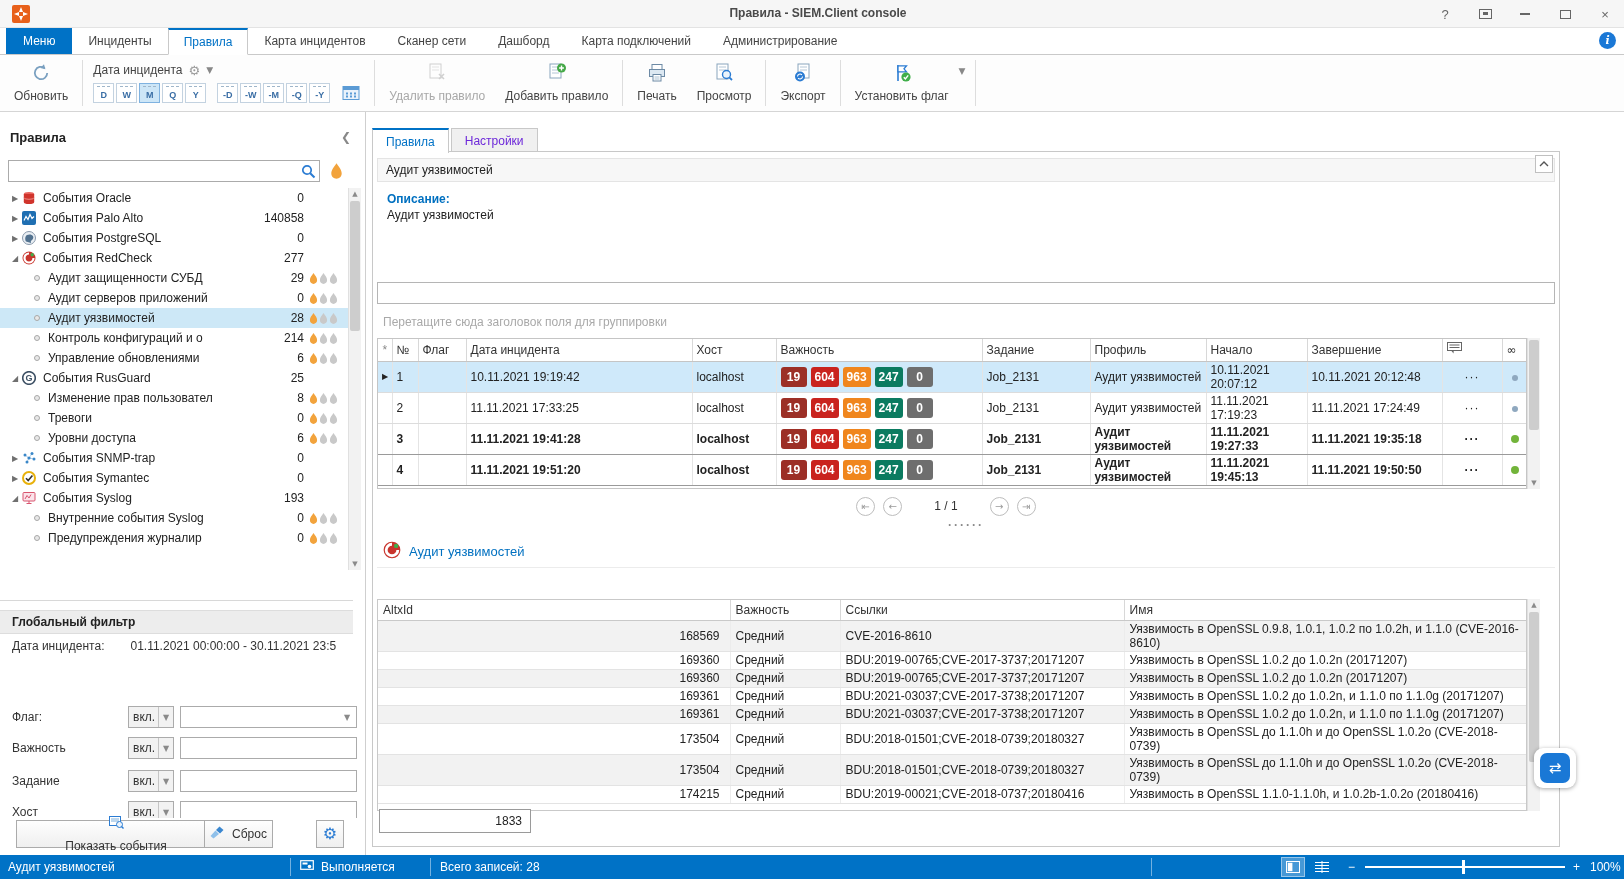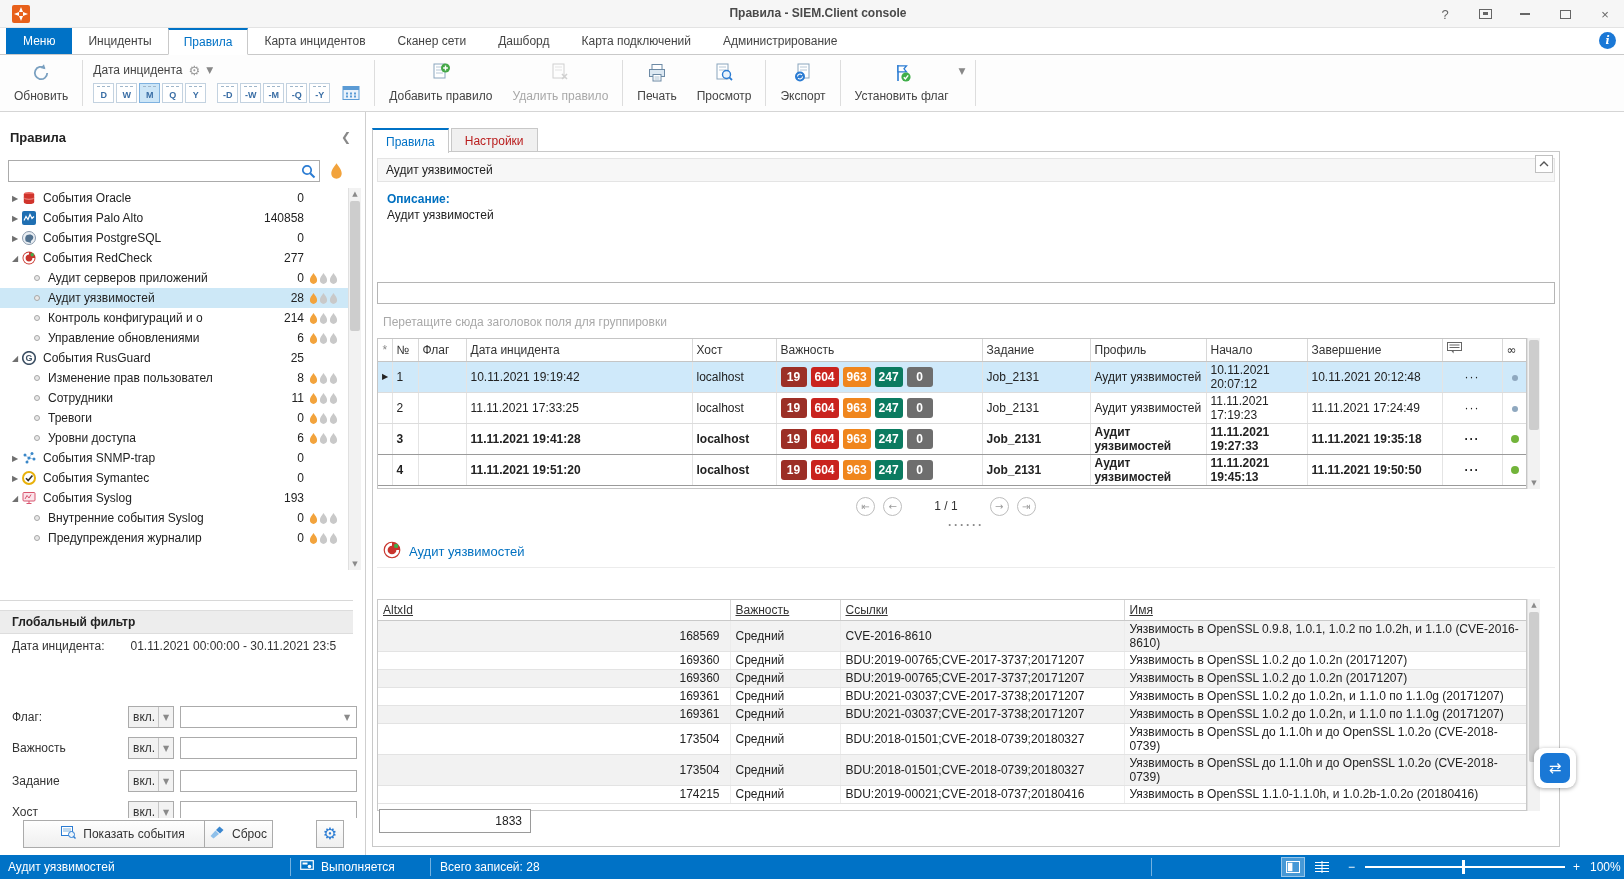--- a/index.html
+++ b/index.html
@@ -72,21 +72,21 @@
   .fmode .mtxt { flex:1; padding-left:4px; color:#333; }
   .fmode .mdrop { width:15px; height:100%; border-left:1px solid #c5c5c5; color:#8a8a8a; font-size:8px; display:flex; align-items:center; justify-content:center; font-family:"DejaVu Sans",sans-serif; }
   .finput { position:absolute; left:180px; top:0; right:0; height:22px; border:1px solid #ababab; background:#fff; }
   .finput .fdrop { position:absolute; right:1px; top:1px; bottom:1px; width:16px; color:#8a8a8a; font-size:8px; display:flex; align-items:center; justify-content:center; font-family:"DejaVu Sans",sans-serif; }
   .sb-buttons { position:absolute; left:8px; top:708px; right:8px; height:28px; }
   .sbtn { position:absolute; height:28px; border:1px solid #ababab; background:linear-gradient(#fefefe,#efefef); display:flex; align-items:center; justify-content:center; gap:7px; cursor:pointer; color:#333; }
   .gear-btn { position:absolute; left:308px; top:0; width:28px; height:28px; border:1px solid #ababab; background:linear-gradient(#fefefe,#efefef); color:#2b7cd3; font-size:16px; text-align:center; line-height:26px; cursor:pointer; font-family:"DejaVu Sans",sans-serif; }
 
   
   .main-tabs { position:absolute; left:372px; top:128px; height:24px; display:flex; }
-  .mtab { padding:0 13px; display:flex; align-items:center; border:1px solid #c8c8c8; border-bottom:none; background:#f0f0f0; color:#b91c1c; cursor:pointer; margin-right:2px; }
+  .mtab { padding:0 13px; display:flex; align-items:center; border:1px solid #c8c8c8; border-bottom:none; background:#f0f0f0; color:#6d28d9; cursor:pointer; margin-right:2px; }
   .mtab.active { background:#fff; color:#0072C6; border-top:2px solid #0072C6; position:relative; z-index:3; height:25px; }
   .main-panel { position:absolute; left:372px; top:151px; width:1188px; height:696px; border:1px solid #c8c8c8; background:#fff; z-index:2; }
   .rule-hdr { position:absolute; left:4px; right:4px; top:6px; height:24px; background:#f7f7f7; border:1px solid #e4e4e4; display:flex; align-items:center; padding:0 8px; color:#222; }
   .collapse-btn { position:absolute; right:6px; top:3px; width:18px; height:18px; border:1px solid #c0c0c0; background:#fff; display:flex; align-items:center; justify-content:center; cursor:pointer; }
   .desc-label { position:absolute; left:14px; top:40px; color:#0070C0; font-weight:bold;text-align:right; }
   .desc-text { position:absolute; left:14px; top:56px; color:#222; }
   .filter-line { position:absolute; left:4px; right:4px; top:130px; height:22px; border:1px solid #b5b5b5; }
   .filter-line input { width:100%; height:100%; border:none; outline:none; font-family:inherit; padding:0 4px; }
   .group-hint { position:absolute; left:10px; top:163px; color:#a9a9a9; }
   .grid-wrap { position:absolute; left:4px; top:186px; width:1150px; height:151px; overflow:hidden; border:1px solid #c5c5c5; }
@@ -102,21 +102,21 @@
   .dot.muted { width:6px; height:6px; background:#8fa8bf; }
   .dot.green { width:8px; height:8px; background:#72b43a; }
   .pager { position:absolute; left:0; right:40px; top:340px; height:28px; display:flex; align-items:center; justify-content:center; gap:8px; }
   .pbtn { width:19px; height:19px; border:1px solid #bdbdbd; border-radius:50%; color:#9a9a9a; display:flex; align-items:center; justify-content:center; font-size:10px; cursor:pointer; font-family:"DejaVu Sans",sans-serif; }
   .pager .plabel { margin:0 24px; color:#333; }
   .splitter { position:absolute; left:0; right:0; top:368px; height:14px; text-align:center; color:#8a8a8a; letter-spacing:2px; font-weight:bold; line-height:10px; cursor:row-resize; }
   .details-hdr { position:absolute; left:4px; right:4px; top:384px; height:32px; border-bottom:1px solid #ececec; display:flex; align-items:center; gap:8px; padding:0 6px; }
   .details-hdr .dtitle { color:#0070C0; font-size:13px; }
   .dgrid-wrap { position:absolute; left:4px; top:447px; width:1150px; height:212px; overflow:hidden; border:1px solid #c9c9c9; }
   table.dgrid { border-collapse:collapse; table-layout:fixed; width:1150px; }
-  table.dgrid th { font-weight:normal; text-align:left; color:#333; border-right:1px solid #d8d8d8; border-bottom:1px solid #c9c9c9; height:20px; padding:0 5px; white-space:nowrap;text-decoration:underline; }
+  table.dgrid th { font-weight:normal; text-align:left; color:#333; border-right:1px solid #d8d8d8; border-bottom:1px solid #c9c9c9; height:20px; padding:0 5px; white-space:nowrap; }
   table.dgrid td { border-right:1px solid #ececec; border-bottom:1px solid #e3e3e3; padding:1px 5px; color:#222; line-height:14px; height:18px; overflow:hidden; }
   table.dgrid tr.alt td { background:#f2f2f2; }
   table.dgrid td.num { text-align:right; padding-right:10px; }
   .dfooter { position:absolute; left:6px; top:657px; width:152px; height:24px; border:1px solid #9a9a9a; background:#fff; text-align:right; line-height:22px; padding-right:8px; color:#222; }
 
   
   .statusbar { position:absolute; left:0; bottom:0; right:0; height:24px; background:#0072C6; color:#fff; }
   .statusbar .seg { position:absolute; top:0; height:24px; display:flex; align-items:center; gap:7px; }
   .statusbar .vsep { position:absolute; top:3px; height:18px; width:1px; background:rgba(255,255,255,.45); }
   .zoom-track { position:absolute; top:11px; height:2px; background:#fff; }
@@ -205,40 +205,40 @@
               <rect x="12" y="8.5" width="2" height="2"></rect>
               <rect x="4" y="11.5" width="2" height="2"></rect>
               <rect x="8" y="11.5" width="2" height="2"></rect>
               <rect x="12" y="11.5" width="2" height="2"></rect>
             </g>
           </svg>
         </span>
       </div>
   </div>
   <div class="tsep"></div>
+  <div class="tbtn disabled">
+    <span><svg width="20" height="20" viewBox="0 0 20 20">
+          <rect x="3" y="1" width="11" height="14" fill="#fff" stroke="#9a9a9a"></rect>
+          <line x1="5" y1="4" x2="12" y2="4" stroke="#c4c4c4"></line>
+          <line x1="5" y1="7" x2="12" y2="7" stroke="#c4c4c4"></line>
+          <path d="M12 11 l5 5 M17 11 l-5 5" stroke="#9a9a9a" stroke-width="1.6"></path>
+        </svg></span>
+    <span class="tlabel">Удалить правило</span>
+  </div>
   <div class="tbtn">
     <span><svg width="20" height="20" viewBox="0 0 20 20">
           <rect x="3" y="1" width="11" height="14" fill="#fff" stroke="#8aa5bd"></rect>
           <line x1="5" y1="4" x2="12" y2="4" stroke="#b4c6d6"></line>
           <line x1="5" y1="7" x2="12" y2="7" stroke="#b4c6d6"></line>
           <line x1="5" y1="10" x2="12" y2="10" stroke="#b4c6d6"></line>
           <circle cx="14.5" cy="5" r="4.5" fill="#45a847"></circle>
           <path d="M14.5 2.6v4.8M12.1 5h4.8" stroke="#fff" stroke-width="1.4"></path>
         </svg></span>
     <span class="tlabel">Добавить правило</span>
   </div>
-  <div class="tbtn disabled">
-    <span><svg width="20" height="20" viewBox="0 0 20 20">
-          <rect x="3" y="1" width="11" height="14" fill="#fff" stroke="#9a9a9a"></rect>
-          <line x1="5" y1="4" x2="12" y2="4" stroke="#c4c4c4"></line>
-          <line x1="5" y1="7" x2="12" y2="7" stroke="#c4c4c4"></line>
-          <path d="M12 11 l5 5 M17 11 l-5 5" stroke="#9a9a9a" stroke-width="1.6"></path>
-        </svg></span>
-    <span class="tlabel">Удалить правило</span>
-  </div>
   <div class="tsep"></div>
   <div class="tbtn">
     <span><svg width="20" height="20" viewBox="0 0 20 20">
           <rect x="5" y="1.5" width="10" height="5" fill="#fff" stroke="#6d8aa5"></rect>
           <rect x="2.5" y="6.5" width="15" height="7" fill="#dce8f2" stroke="#6d8aa5"></rect>
           <rect x="6" y="11.5" width="8" height="6.5" fill="#fff" stroke="#6d8aa5"></rect>
           <line x1="7.5" y1="14" x2="12.5" y2="14" stroke="#a9bfd2"></line>
           <line x1="7.5" y1="16" x2="12.5" y2="16" stroke="#a9bfd2"></line>
         </svg></span>
     <span class="tlabel">Печать</span>
@@ -332,20 +332,36 @@
             <circle cx="7" cy="7" r="6.5" fill="#c8342c"></circle>
             <path d="M7 2.5A4.5 4.5 0 1 0 11.5 7" fill="none" stroke="#fff" stroke-width="2.2"></path>
             <circle cx="10.2" cy="3.8" r="1.7" fill="#3fae49"></circle>
           </svg></span>
         <span class="tlbl">События RedCheck</span>
         <span class="tcount">277</span>
         <span class="tflames"></span>
       </div>
       <div class="trow">
         <span class="bullet"></span>
+        <span class="tlbl">Аудит защищенности СУБД</span>
+        <span class="tcount">29</span>
+        <span class="tflames">
+          <svg width="9" height="11" viewBox="0 0 10 12">
+            <path d="M5 0 C7 3 9 5 9 8 C9 10.2 7.2 12 5 12 C2.8 12 1 10.2 1 8 C1 5 3 3 5 0 Z" fill="#f2a33c"></path>
+          </svg>
+          <svg width="9" height="11" viewBox="0 0 10 12">
+            <path d="M5 0 C7 3 9 5 9 8 C9 10.2 7.2 12 5 12 C2.8 12 1 10.2 1 8 C1 5 3 3 5 0 Z" fill="#c9c9c9"></path>
+          </svg>
+          <svg width="9" height="11" viewBox="0 0 10 12">
+            <path d="M5 0 C7 3 9 5 9 8 C9 10.2 7.2 12 5 12 C2.8 12 1 10.2 1 8 C1 5 3 3 5 0 Z" fill="#c9c9c9"></path>
+          </svg>
+        </span>
+      </div>
+      <div class="trow">
+        <span class="bullet"></span>
         <span class="tlbl">Аудит серверов приложений</span>
         <span class="tcount">0</span>
         <span class="tflames">
           <svg width="9" height="11" viewBox="0 0 10 12">
             <path d="M5 0 C7 3 9 5 9 8 C9 10.2 7.2 12 5 12 C2.8 12 1 10.2 1 8 C1 5 3 3 5 0 Z" fill="#f2a33c"></path>
           </svg>
           <svg width="9" height="11" viewBox="0 0 10 12">
             <path d="M5 0 C7 3 9 5 9 8 C9 10.2 7.2 12 5 12 C2.8 12 1 10.2 1 8 C1 5 3 3 5 0 Z" fill="#c9c9c9"></path>
           </svg>
           <svg width="9" height="11" viewBox="0 0 10 12">
@@ -408,36 +424,20 @@
             <text x="7" y="10.2" text-anchor="middle" font-size="9" font-weight="bold" fill="#3c4f63" font-family="sans-serif">G</text>
           </svg></span>
         <span class="tlbl">События RusGuard</span>
         <span class="tcount">25</span>
         <span class="tflames"></span>
       </div>
       <div class="trow">
         <span class="bullet"></span>
         <span class="tlbl">Изменение прав пользовател</span>
         <span class="tcount">8</span>
-        <span class="tflames">
-          <svg width="9" height="11" viewBox="0 0 10 12">
-            <path d="M5 0 C7 3 9 5 9 8 C9 10.2 7.2 12 5 12 C2.8 12 1 10.2 1 8 C1 5 3 3 5 0 Z" fill="#f2a33c"></path>
-          </svg>
-          <svg width="9" height="11" viewBox="0 0 10 12">
-            <path d="M5 0 C7 3 9 5 9 8 C9 10.2 7.2 12 5 12 C2.8 12 1 10.2 1 8 C1 5 3 3 5 0 Z" fill="#c9c9c9"></path>
-          </svg>
-          <svg width="9" height="11" viewBox="0 0 10 12">
-            <path d="M5 0 C7 3 9 5 9 8 C9 10.2 7.2 12 5 12 C2.8 12 1 10.2 1 8 C1 5 3 3 5 0 Z" fill="#c9c9c9"></path>
-          </svg>
-        </span>
-      </div>
-      <div class="trow">
-        <span class="bullet"></span>
-        <span class="tlbl">Сотрудники</span>
-        <span class="tcount">11</span>
         <span class="tflames">
           <svg width="9" height="11" viewBox="0 0 10 12">
             <path d="M5 0 C7 3 9 5 9 8 C9 10.2 7.2 12 5 12 C2.8 12 1 10.2 1 8 C1 5 3 3 5 0 Z" fill="#f2a33c"></path>
           </svg>
           <svg width="9" height="11" viewBox="0 0 10 12">
             <path d="M5 0 C7 3 9 5 9 8 C9 10.2 7.2 12 5 12 C2.8 12 1 10.2 1 8 C1 5 3 3 5 0 Z" fill="#c9c9c9"></path>
           </svg>
           <svg width="9" height="11" viewBox="0 0 10 12">
             <path d="M5 0 C7 3 9 5 9 8 C9 10.2 7.2 12 5 12 C2.8 12 1 10.2 1 8 C1 5 3 3 5 0 Z" fill="#c9c9c9"></path>
           </svg>
@@ -591,21 +591,21 @@
       <div class="frow" style="top: 101px;">
         <span class="flbl">Хост</span>
         <span class="fmode">
           <span class="mtxt">вкл.</span>
           <span class="mdrop">▼</span>
         </span>
         <span class="finput"></span>
       </div>
     </div>
   <div class="sb-buttons">
-    <div class="sbtn" style="left:15px; width:200px;">
+    <div class="sbtn" style="left:8px; width:200px;flex-direction:column;">
       <span><svg width="15" height="13" viewBox="0 0 15 13">
             <rect x="0.5" y="0.5" width="11" height="9" fill="#fff" stroke="#2b7cd3"></rect>
             <line x1="2" y1="3" x2="10" y2="3" stroke="#7db0dd"></line>
             <line x1="2" y1="5" x2="10" y2="5" stroke="#7db0dd"></line>
             <circle cx="10.5" cy="8.5" r="3" fill="#eaf3fb" stroke="#2b7cd3"></circle>
             <line x1="12.5" y1="10.5" x2="14.5" y2="12.5" stroke="#2b7cd3" stroke-width="1.4"></line>
           </svg></span>
       <span>Показать события</span>
     </div>
     <div class="sbtn" style="left:196px; width:69px;">

